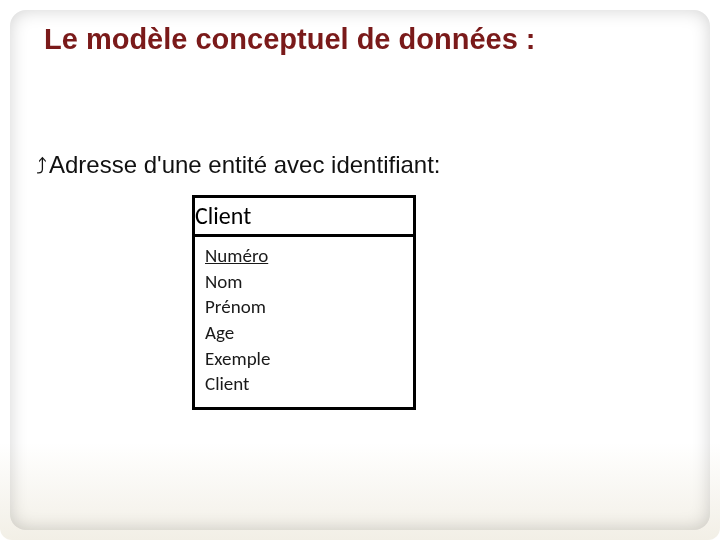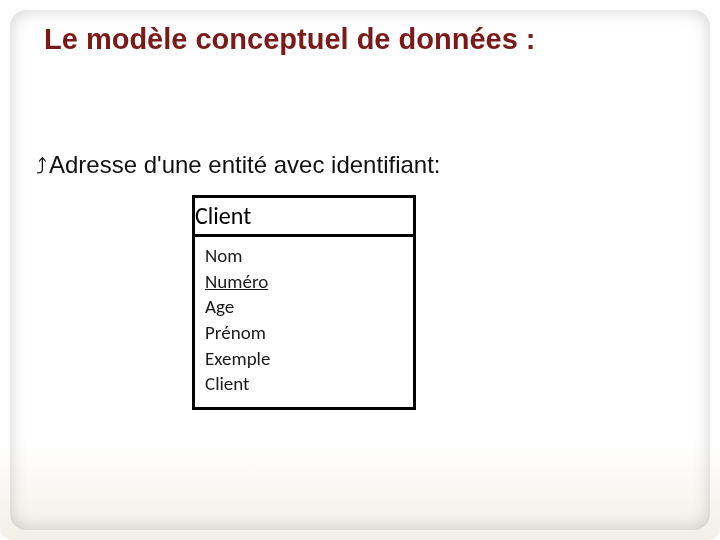--- a/index.html
+++ b/index.html
@@ -95,22 +95,22 @@
     <span>Le modèle conceptuel de données :</span><br>
   </div>
 
   <div class="bullet-row">
     <span class="bullet-glyph">⤴</span><span>Adresse d'une entité avec identifiant:</span>
   </div>
 
   <div class="entity">
     <div class="entity-header">Client</div>
     <div class="entity-body" id="entity-body">
+        <div class="attr identifier">Numéro</div>
         <div class="attr">Nom</div>
-        <div class="attr identifier">Numéro</div>
+        <div class="attr">Prénom</div>
         <div class="attr">Age</div>
-        <div class="attr">Prénom</div>
         <div class="attr">Exemple</div>
         <div class="attr">Client</div>
       </div>
   </div>
 
 </div>
 
 </body></html>

